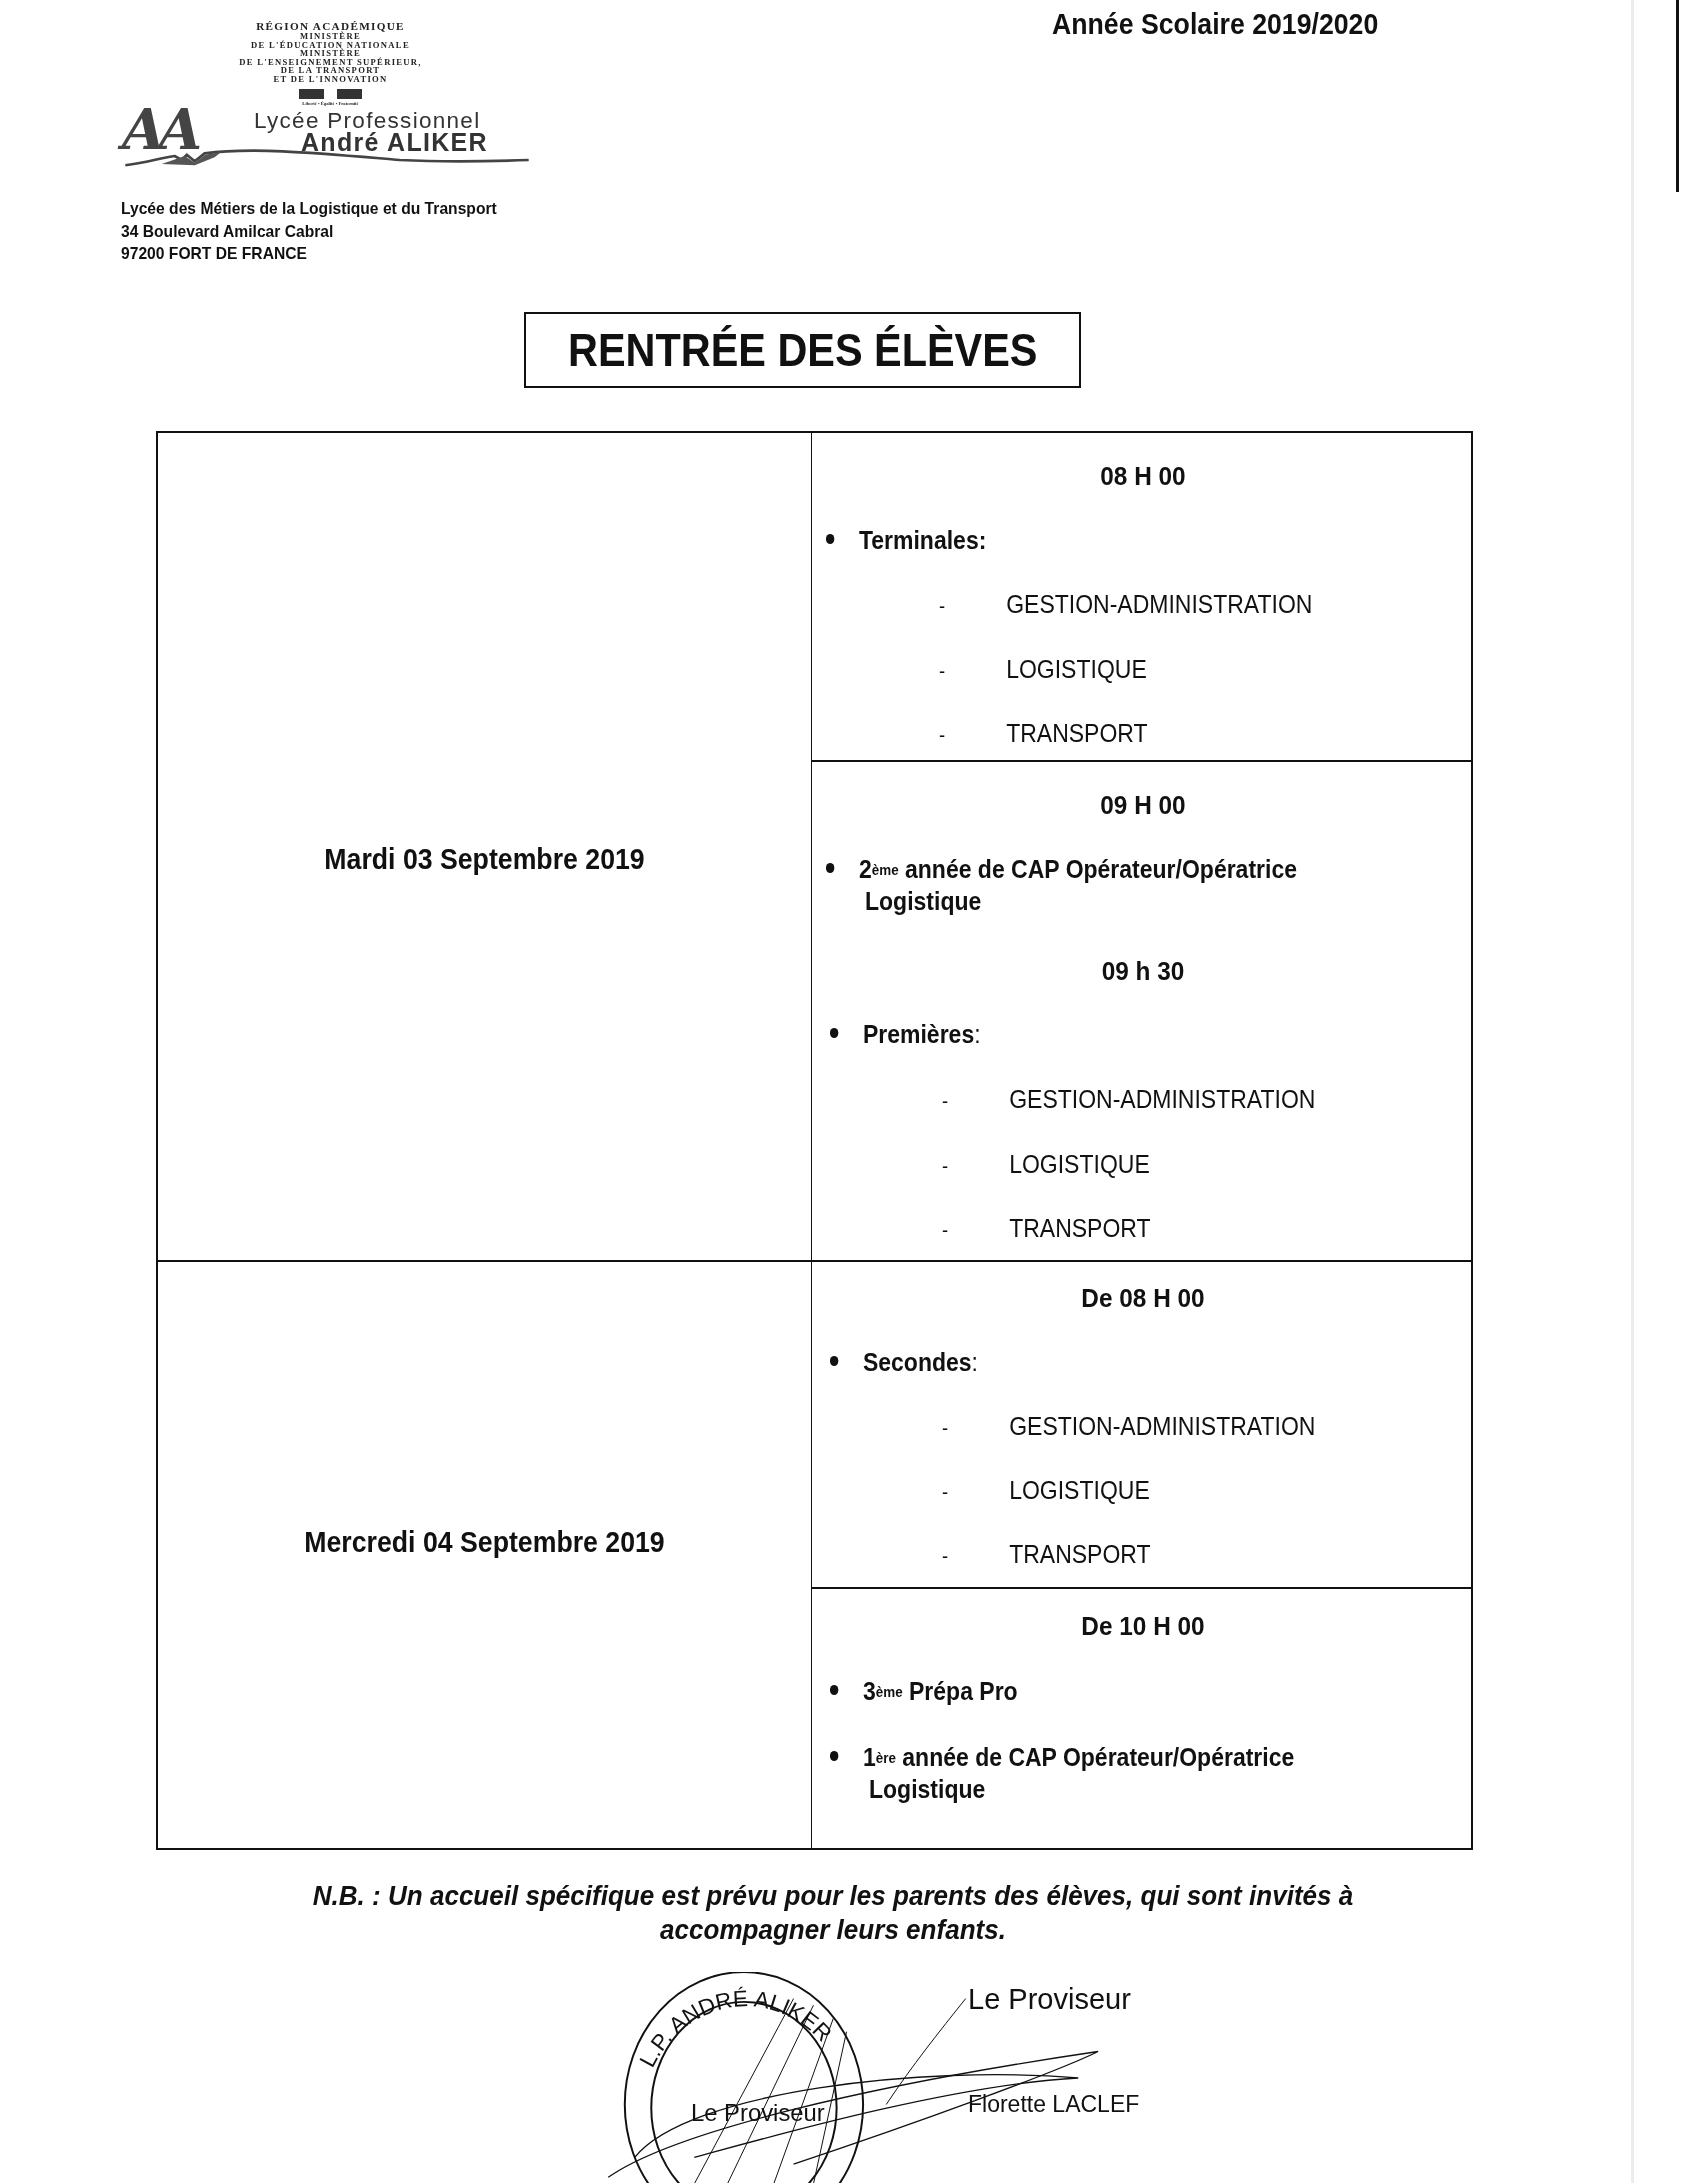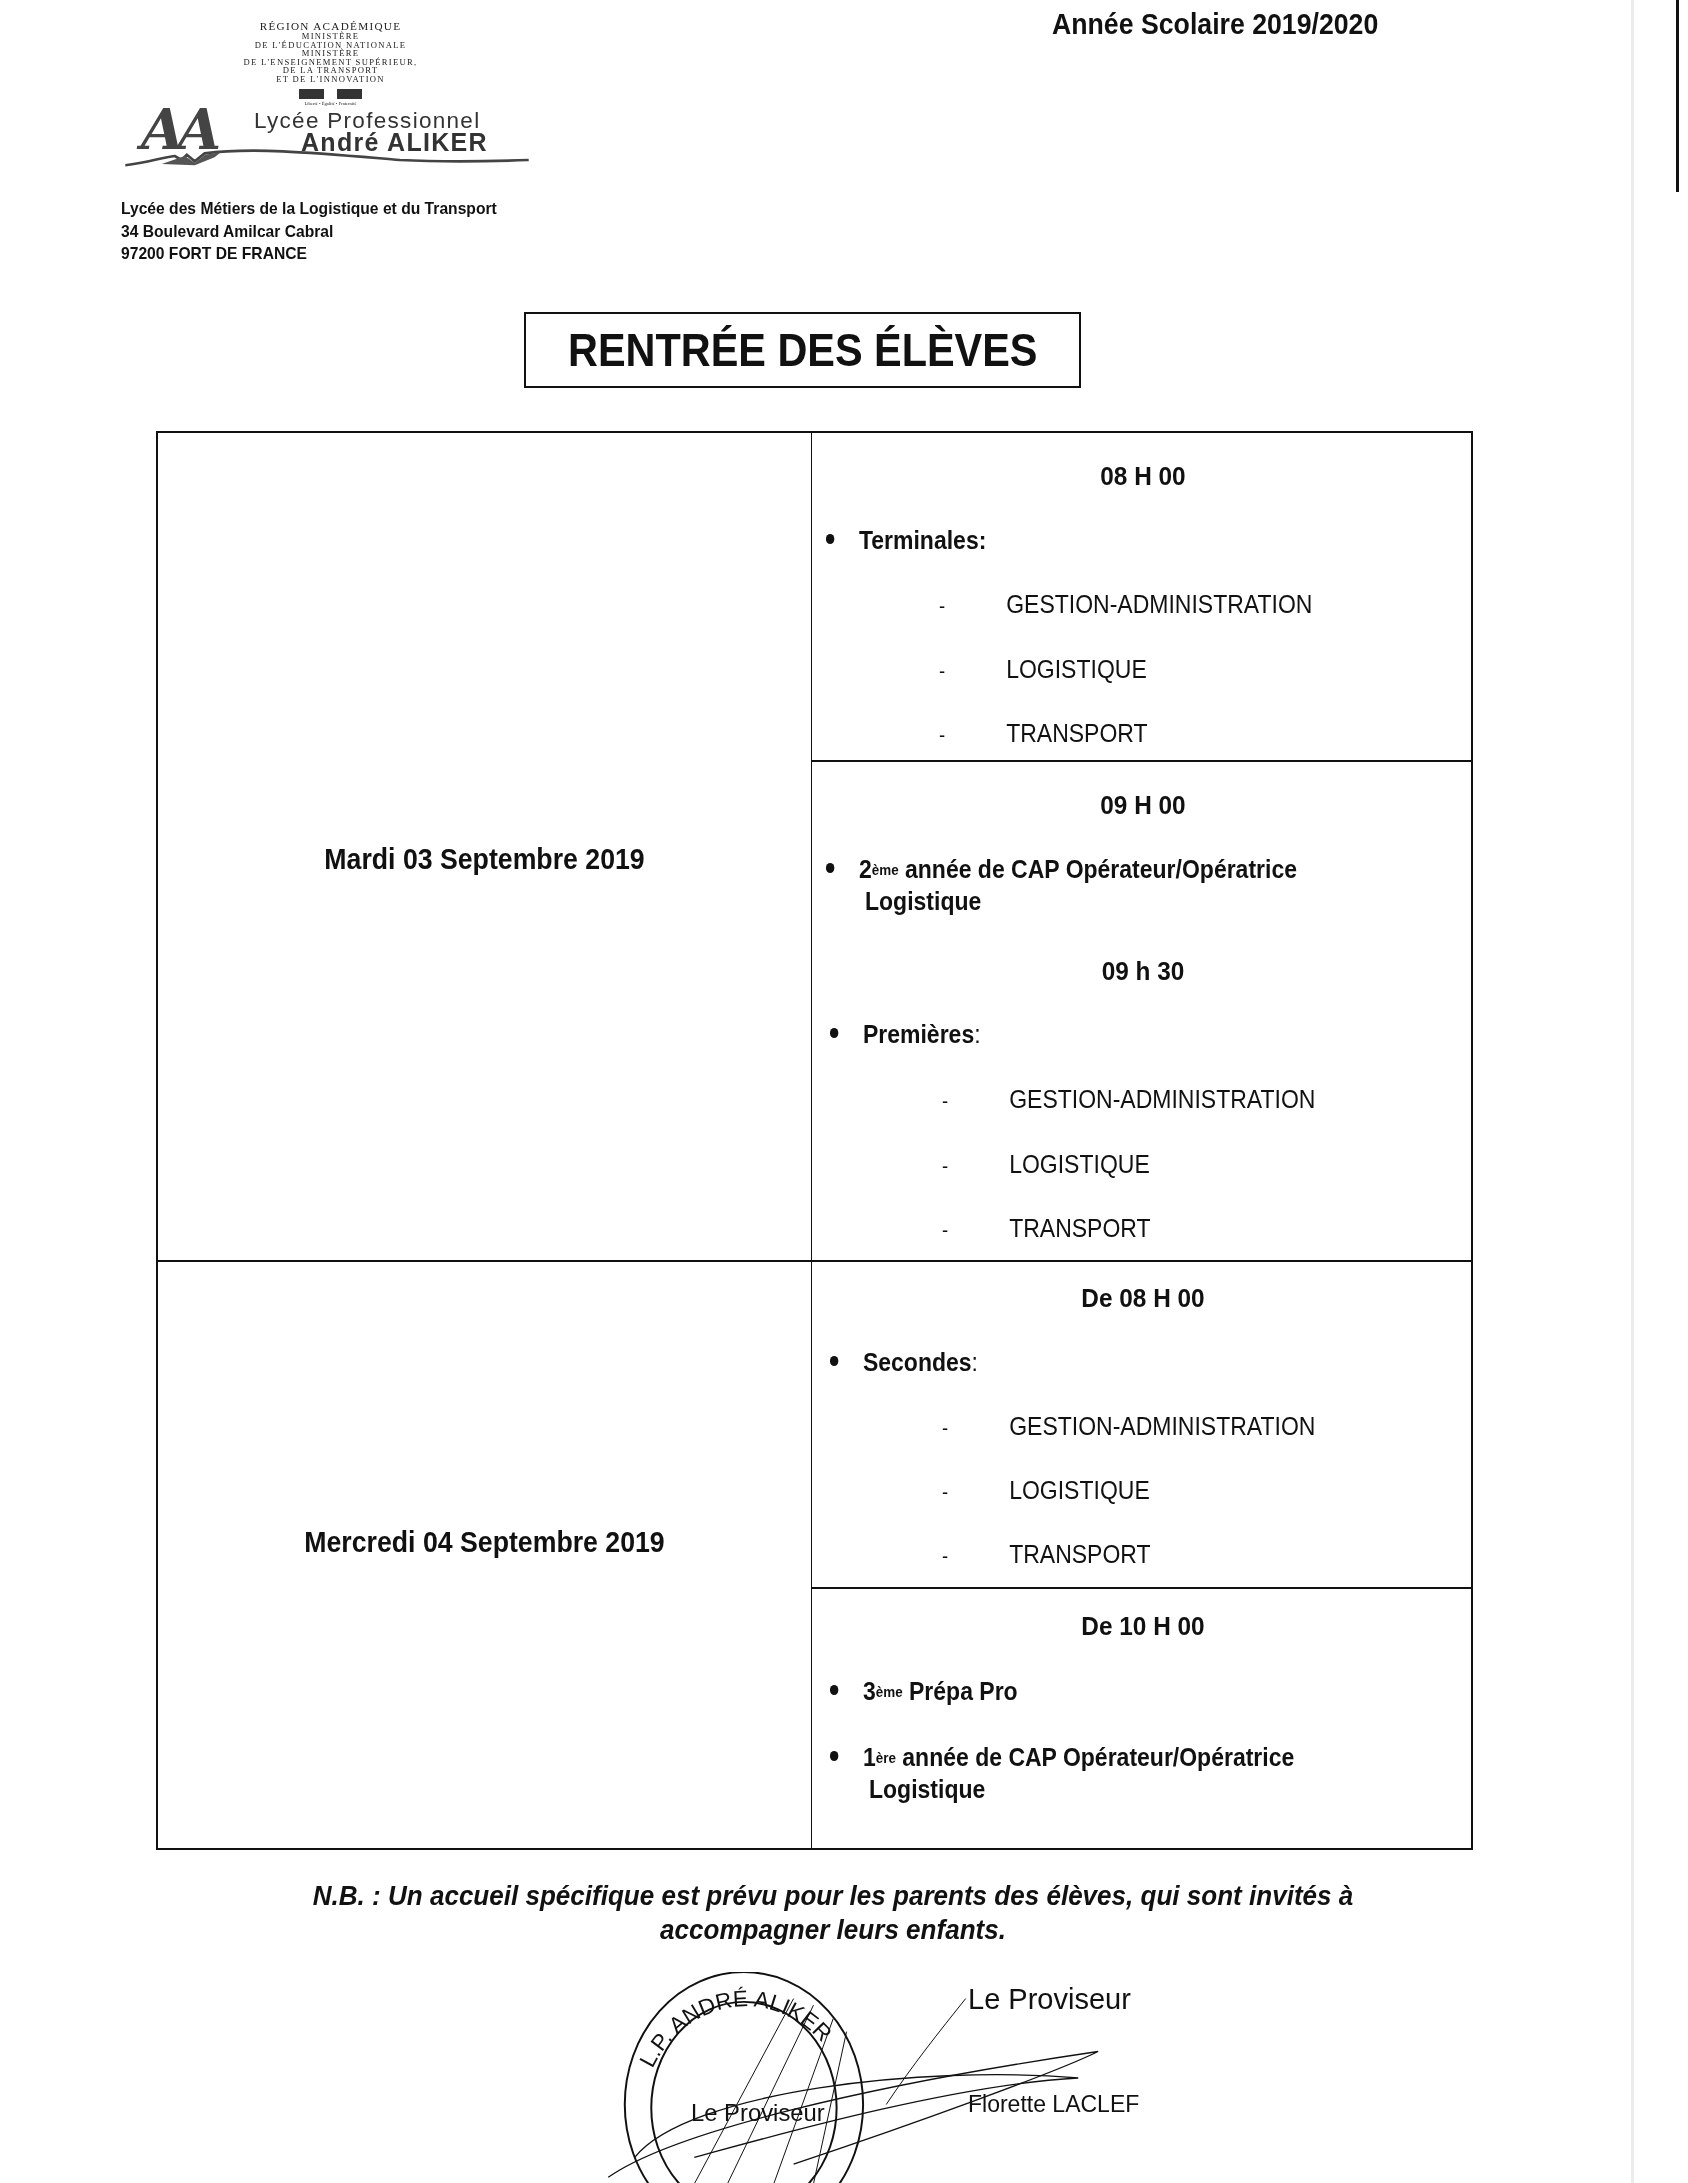--- a/index.html
+++ b/index.html
@@ -4,36 +4,36 @@
 <style>
   html, body { margin: 0; padding: 0; background: #ffffff; }
   body {
     width: 1688px; height: 2183px; position: relative; overflow: hidden;
     font-family: "Liberation Sans", sans-serif; color: #111;
   }
   .abs { position: absolute; }
 
   
   .ministry { left: 132px; top: 20px; width: 397px; text-align: center;
-    font-family: "Liberation Serif", serif; font-weight: normal; color: #222;
+    font-family: "Liberation Serif", serif; font-weight: bold; color: #222;
     letter-spacing: 1.3px; }
   .ministry .l1 { font-size: 11.2px; line-height: 12px; }
   .ministry .l2 { font-size: 8.6px; line-height: 8.6px; }
   .ministry .flag { display: inline-block; width: 63px; height: 10.6px; margin-top: 5.3px;
     background: linear-gradient(90deg,#333 0 40%,#fff 40% 60%,#333 60% 100%); }
   .ministry .motto { font-size: 4.6px; line-height: 5.3px; letter-spacing: 0; }
 
   .year { left: 1052px; top: 8px; font-size: 29px; font-weight: bold;
     transform: scaleX(0.92); transform-origin: left top; color: #111; }
 
   
   .logo { left: 122px; top: 103px; width: 423px; height: 63px; }
   .logo-aa { position: absolute; left: 0; top: 0; font-family: "DejaVu Serif", serif;
     font-size: 56px; font-weight: bold; color: #444; letter-spacing: -6.6px;
-    font-style: italic; line-height: 53px; margin-left: 19px; }
+    font-style: italic; line-height: 53px; }
   .logo-l1 { position: absolute; left: 132px; top: 6.6px; font-size: 22.5px; color: #333;
     letter-spacing: 1.3px; line-height: 22.5px; }
   .logo-l2 { position: absolute; left: 132px; top: 26.5px; font-size: 25px; font-weight: bold;
     color: #333; letter-spacing: 1.3px; line-height: 25px; margin-left: 47px; }
   .logo-wave { position: absolute; left: 0; top: 45px; width: 410px; height: 20px; }
 
   .address { left: 121px; top: 198px; font-size: 17px; font-weight: bold;
     line-height: 22.5px; transform: scaleX(0.92); transform-origin: left top; }
 
   

